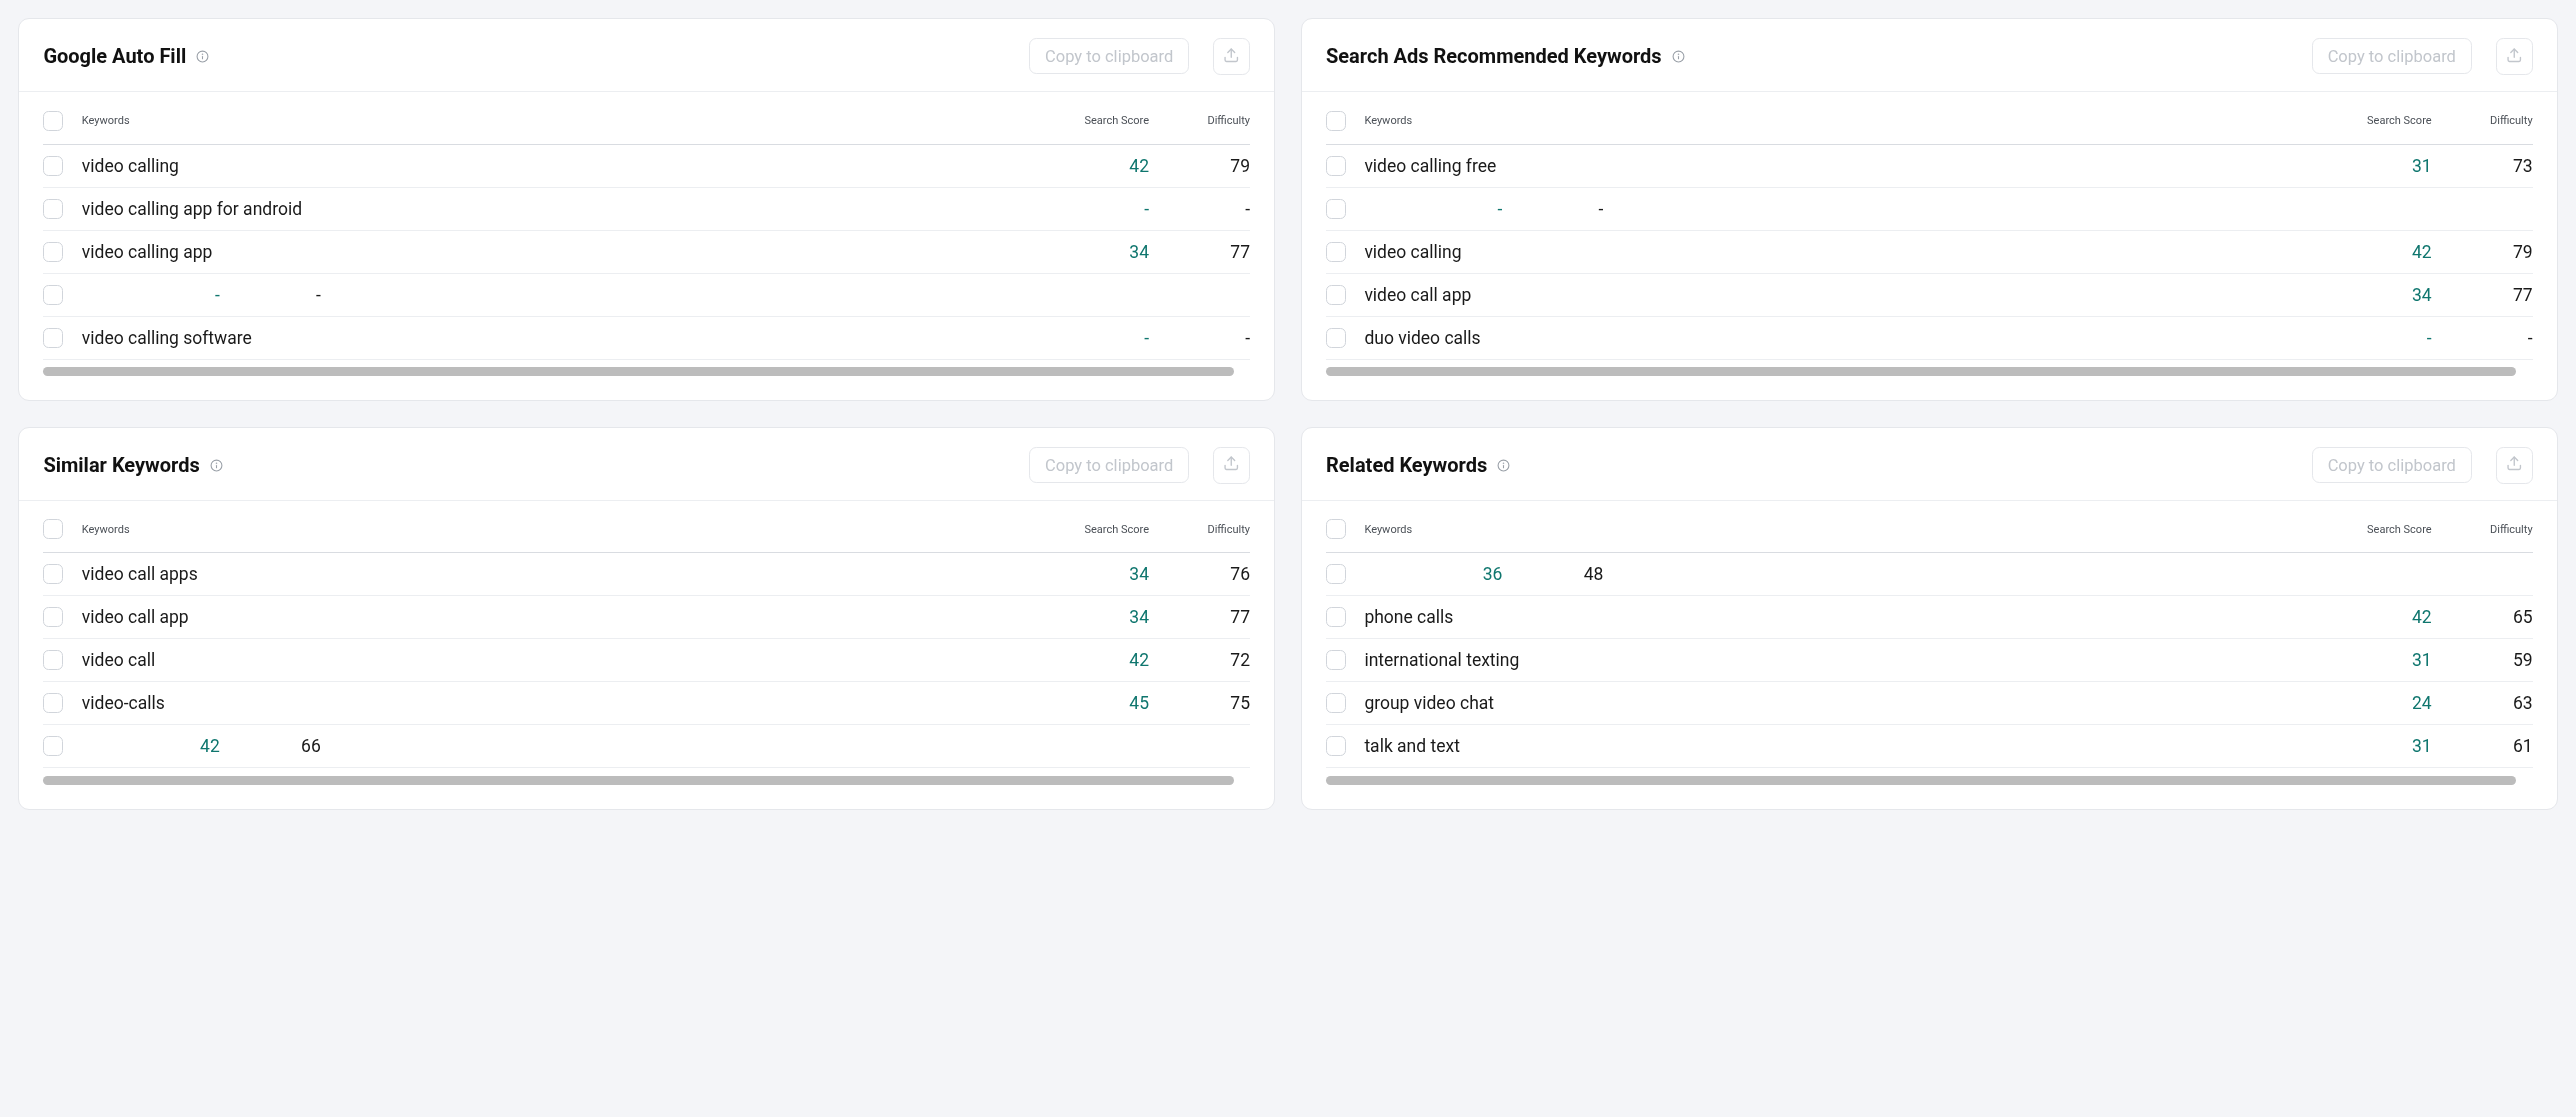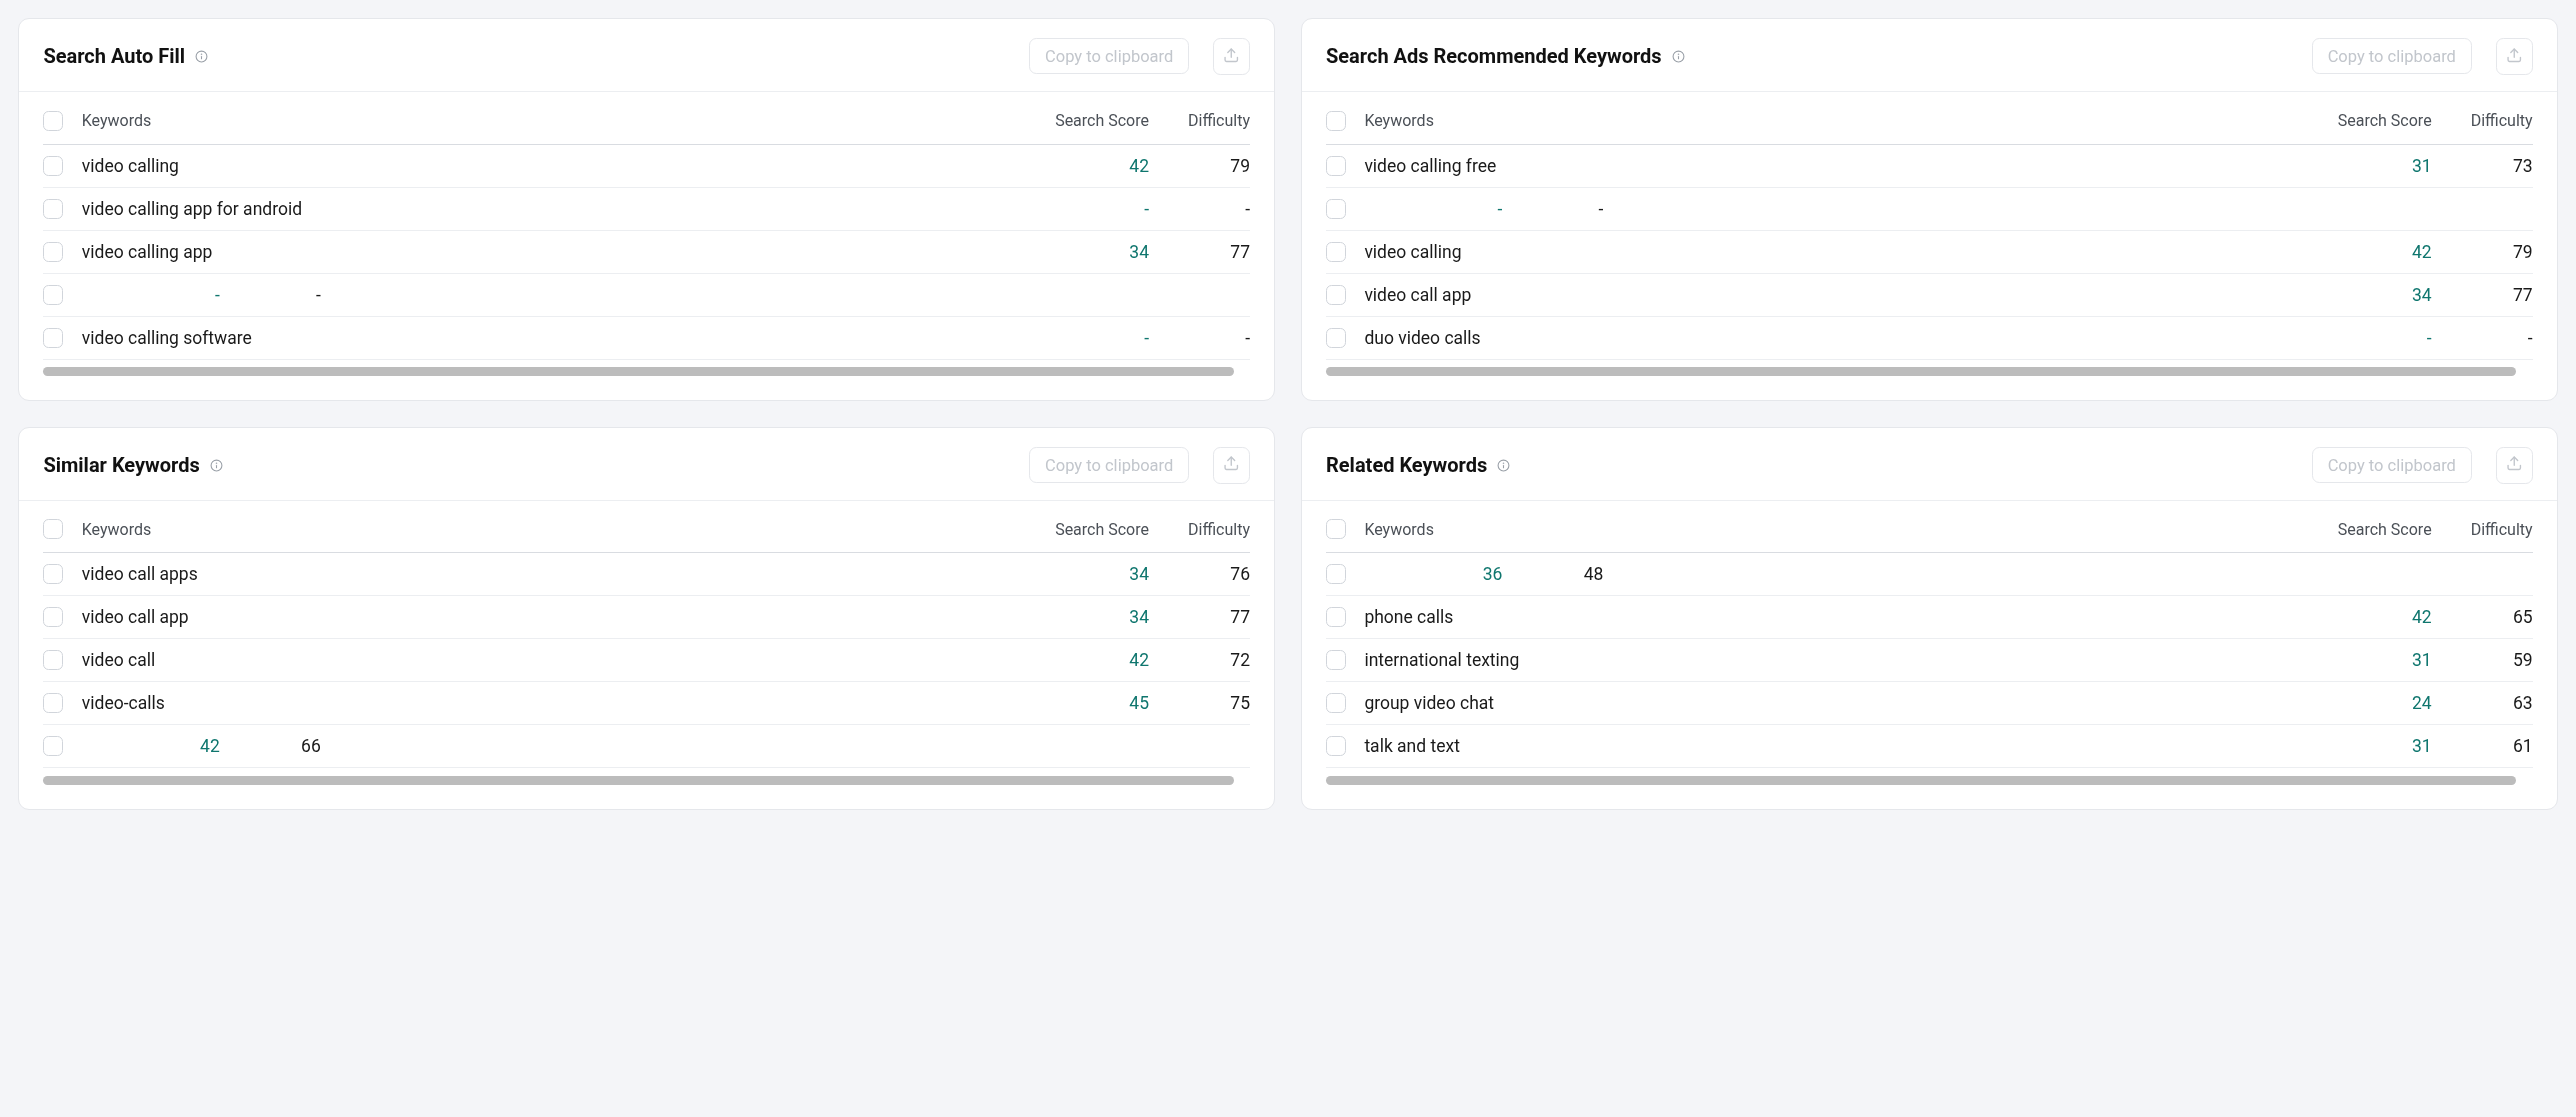--- a/index.html
+++ b/index.html
@@ -81,21 +81,21 @@
   .k-row {
     display: flex;
     align-items: center;
     padding: 11px 0;
     border-bottom: 0.9px solid #eceef1;
     font-size: 17.5px;
   }
   .k-row.header {
     border-bottom: 0.9px solid #d9dce1;
     border-top: none;
-    font-size: 16px;
+    font-size: 11px;
     color: #555;
     padding: 18.4px 0 13px 0;
   }
   .k-row:last-of-type { border-bottom: none; }
   .checkbox {
     width: 20px;
     height: 20px;
     border: 1.4px solid #d1d5db;
     border-radius: 5.5px;
     flex-shrink: 0;
@@ -129,21 +129,21 @@
     width: calc(100% - 16.5px);
   }
 </style>
 </head>
 <body>
 
 <div class="grid">
     <div class="card">
       <div class="card-header">
         <div class="title-wrap">
-          <h2 class="card-title">Search Auto Fill</h2>
+          <h2 class="card-title">Google Auto Fill</h2>
           <span class="info-icon">
             <svg width="13" height="13" viewBox="0 0 24 24" fill="none" stroke="currentColor" stroke-width="2" stroke-linecap="round">
               <circle cx="12" cy="12" r="10"></circle>
               <line x1="12" y1="16" x2="12" y2="12"></line>
               <circle cx="12" cy="8" r="0.5" fill="currentColor"></circle>
             </svg>
           </span>
         </div>
         <div class="actions">
           <button class="copy-btn">Copy to clipboard</button>

